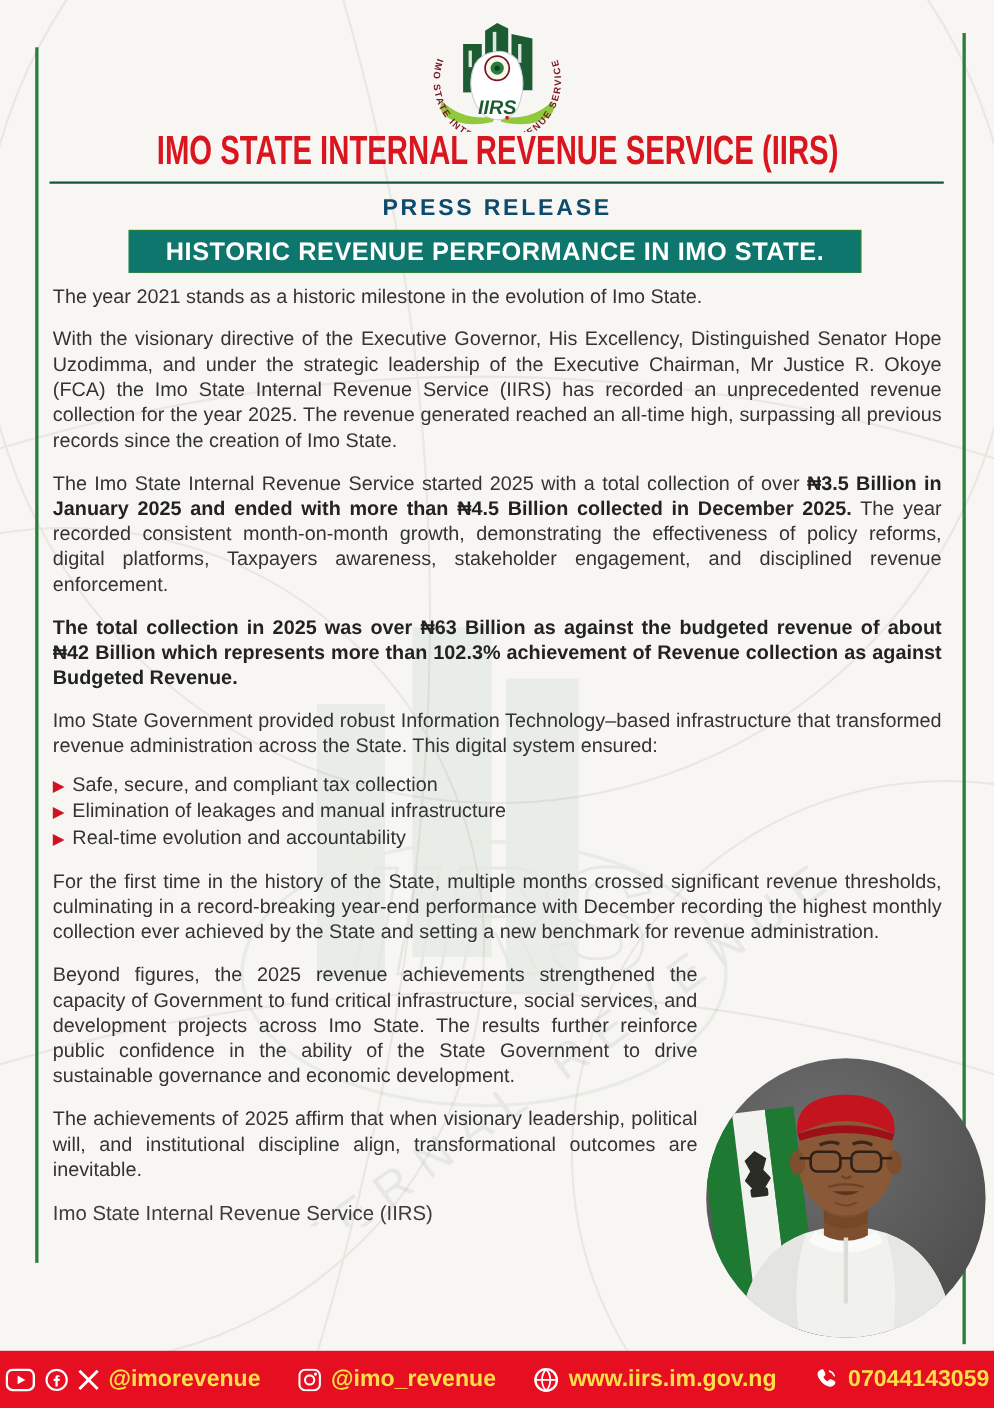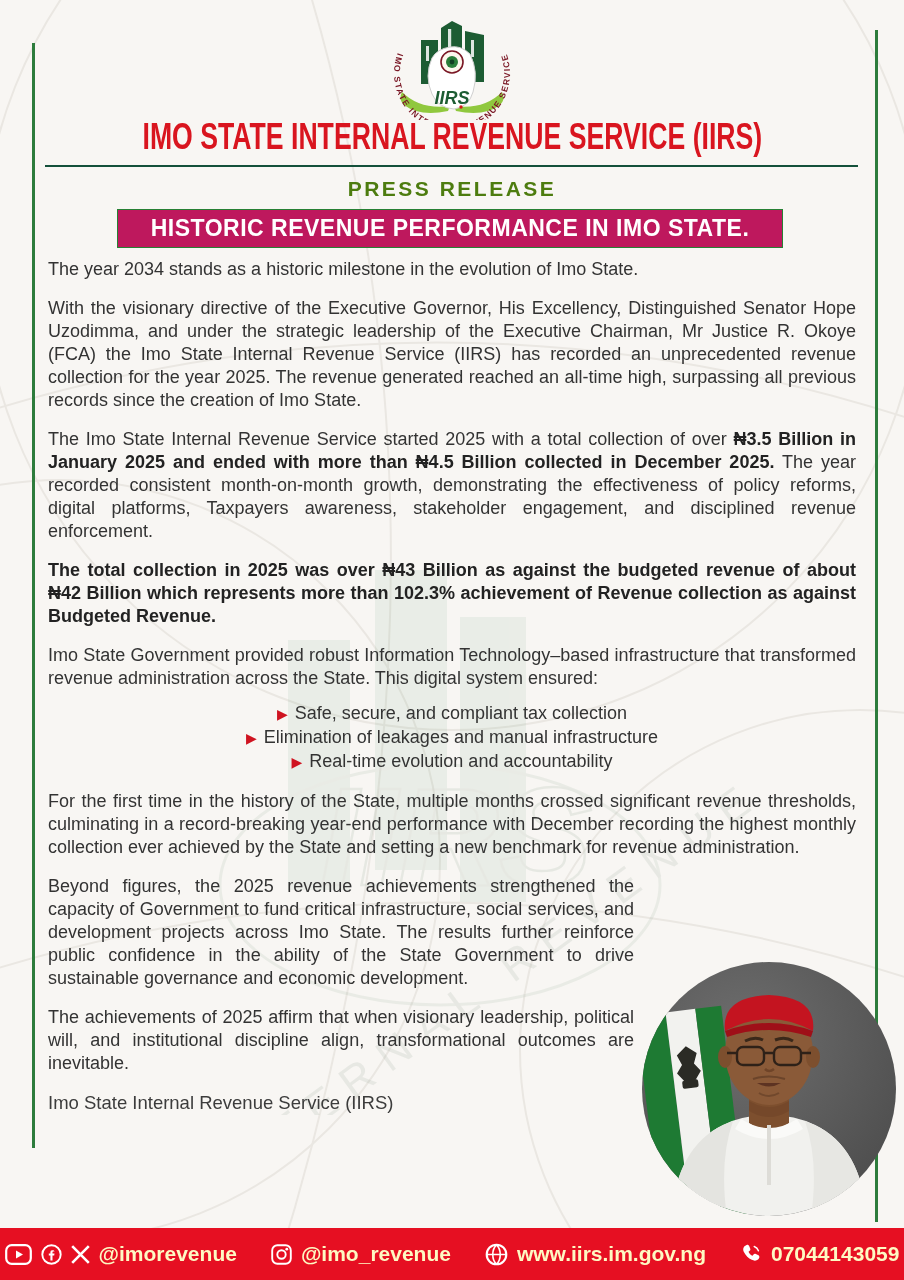--- a/index.html
+++ b/index.html
@@ -18,52 +18,52 @@
   
   .logo-wrap{position:absolute;top:18px;left:50%;transform:translateX(-50%);z-index:3;}
   .page-title{
     position:absolute;top:116px;width:100%;text-align:center;z-index:3;
     color:#d9151f;font-weight:bold;font-size:37px;letter-spacing:0px;white-space:nowrap;
   }
   .page-title>span{display:inline-block;transform:scaleX(.72);transform-origin:center;}
   .title-divider{position:absolute;top:165px;left:45px;width:813px;border-top:2.5px solid #14503a;z-index:3;}
   .press-release{
     position:absolute;top:177px;width:100%;text-align:center;z-index:3;
-    color:#4d7c0f;font-weight:bold;font-size:21px;letter-spacing:2.5px;
+    color:#0c4a6e;font-weight:bold;font-size:21px;letter-spacing:2.5px;
   }
   .banner{
     position:absolute;top:209px;left:117px;width:664px;height:37px;z-index:3;
-    background:#be185d;border:1px solid #278034;
+    background:#0f766e;border:1px solid #278034;
     color:#ffffff;font-weight:bold;font-size:23px;letter-spacing:.5px;
     text-align:center;line-height:37px;
   }
   
   .content{
     position:absolute;top:258px;left:48px;width:808px;z-index:3;
     color:#333333;font-size:18px;line-height:23px;
   }
   .para{margin:0 0 16px;text-align:justify;}
   .para.tight{margin-bottom:12px;}
   .para.narrow{width:586px;}
   .para .b{font-weight:bold;color:#222;}
-  .bullet-row{text-align:center;}
+  .bullet-row{text-align:left;}
   .bullet-row .bullet-marker{color:#cf1320;font-size:14px;margin-right:7px;}
   .para-gap{height:16px;}
   .signature{margin-top:10px;color:#222;}
   .signature .sig1{font-weight:bold;font-size:20px;}
   .signature .sig2{font-size:18.5px;color:#3c3c3c;margin-top:2px;}
   
   .watermark{position:absolute;left:120px;top:555px;z-index:1;opacity:.16;pointer-events:none;}
   
   .portrait{position:absolute;left:641px;top:961px;width:256px;height:256px;z-index:4;}
   
   .footer{
     position:absolute;left:0;bottom:0;width:904px;height:52px;z-index:5;
     background:#e60f22;display:flex;align-items:center;justify-content:center;gap:34px;
-    color:#fef9c3;font-weight:bold;font-size:21px;
+    color:#fde047;font-weight:bold;font-size:21px;
   }
   .f-item{display:flex;align-items:center;gap:9px;}
   .f-item svg{display:block;}
 </style>
 </head>
 <body>
 
 <svg class="bg-pattern" width="904" height="1280" viewBox="0 0 904 1280">
   <g fill="none" stroke="#eae7e2" stroke-width="2">
     <circle cx="452" cy="260" r="470"></circle>
@@ -126,24 +126,24 @@
   </svg>
 </div>
 
 <div class="page-title"><span>IMO STATE INTERNAL REVENUE SERVICE (IIRS)</span></div>
 <div class="title-divider"></div>
 <div class="press-release">PRESS RELEASE</div>
 <div class="banner">HISTORIC REVENUE PERFORMANCE IN IMO STATE.</div>
 
 <div class="content">
   <div id="paragraphs">
-      <p class="para normal"><span>The year 2034 stands as a historic milestone in the evolution of Imo State.</span></p>
+      <p class="para normal"><span>The year 2021 stands as a historic milestone in the evolution of Imo State.</span></p>
       <p class="para normal"><span>With the visionary directive of the Executive Governor, His Excellency, Distinguished Senator Hope Uzodimma, and under the strategic leadership of the Executive Chairman, Mr Justice R. Okoye (FCA) the Imo State Internal Revenue Service (IIRS) has recorded an unprecedented revenue collection for the year 2025. The revenue generated reached an all-time high, surpassing all previous records since the creation of Imo State.</span></p>
       <p class="para normal"><span>The Imo State Internal Revenue Service started 2025 with a total collection of over </span><span class="b">₦3.5 Billion in January 2025 and ended with more than ₦4.5 Billion collected in December 2025.</span><span> The year recorded consistent month-on-month growth, demonstrating the effectiveness of policy reforms, digital platforms, Taxpayers awareness, stakeholder engagement, and disciplined revenue enforcement.</span></p>
-      <p class="para normal"><span class="b">The total collection in 2025 was over ₦43 Billion as against the budgeted revenue of about ₦42 Billion which represents more than 102.3% achievement of Revenue collection as against Budgeted Revenue.</span></p>
+      <p class="para normal"><span class="b">The total collection in 2025 was over ₦63 Billion as against the budgeted revenue of about ₦42 Billion which represents more than 102.3% achievement of Revenue collection as against Budgeted Revenue.</span></p>
       <p class="para tight"><span>Imo State Government provided robust Information Technology–based infrastructure that transformed revenue administration across the State. This digital system ensured:</span></p>
       <div class="bullet-row"><span class="bullet-marker">▶</span><span>Safe, secure, and compliant tax collection</span></div>
       <div class="bullet-row"><span class="bullet-marker">▶</span><span>Elimination of leakages and manual infrastructure</span></div>
       <div class="bullet-row"><span class="bullet-marker">▶</span><span>Real-time evolution and accountability</span></div>
       <div class="para-gap"></div>
       <p class="para normal"><span>For the first time in the history of the State, multiple months crossed significant revenue thresholds, culminating in a record-breaking year-end performance with December recording the highest monthly collection ever achieved by the State and setting a new benchmark for revenue administration.</span></p>
       <p class="para narrow"><span>Beyond figures, the 2025 revenue achievements strengthened the capacity of Government to fund critical infrastructure, social services, and development projects across Imo State. The results further reinforce public confidence in the ability of the State Government to drive sustainable governance and economic development.</span></p>
       <p class="para narrow"><span>The achievements of 2025 affirm that when visionary leadership, political will, and institutional discipline align, transformational outcomes are inevitable.</span></p>
     </div>
   <div class="signature">

